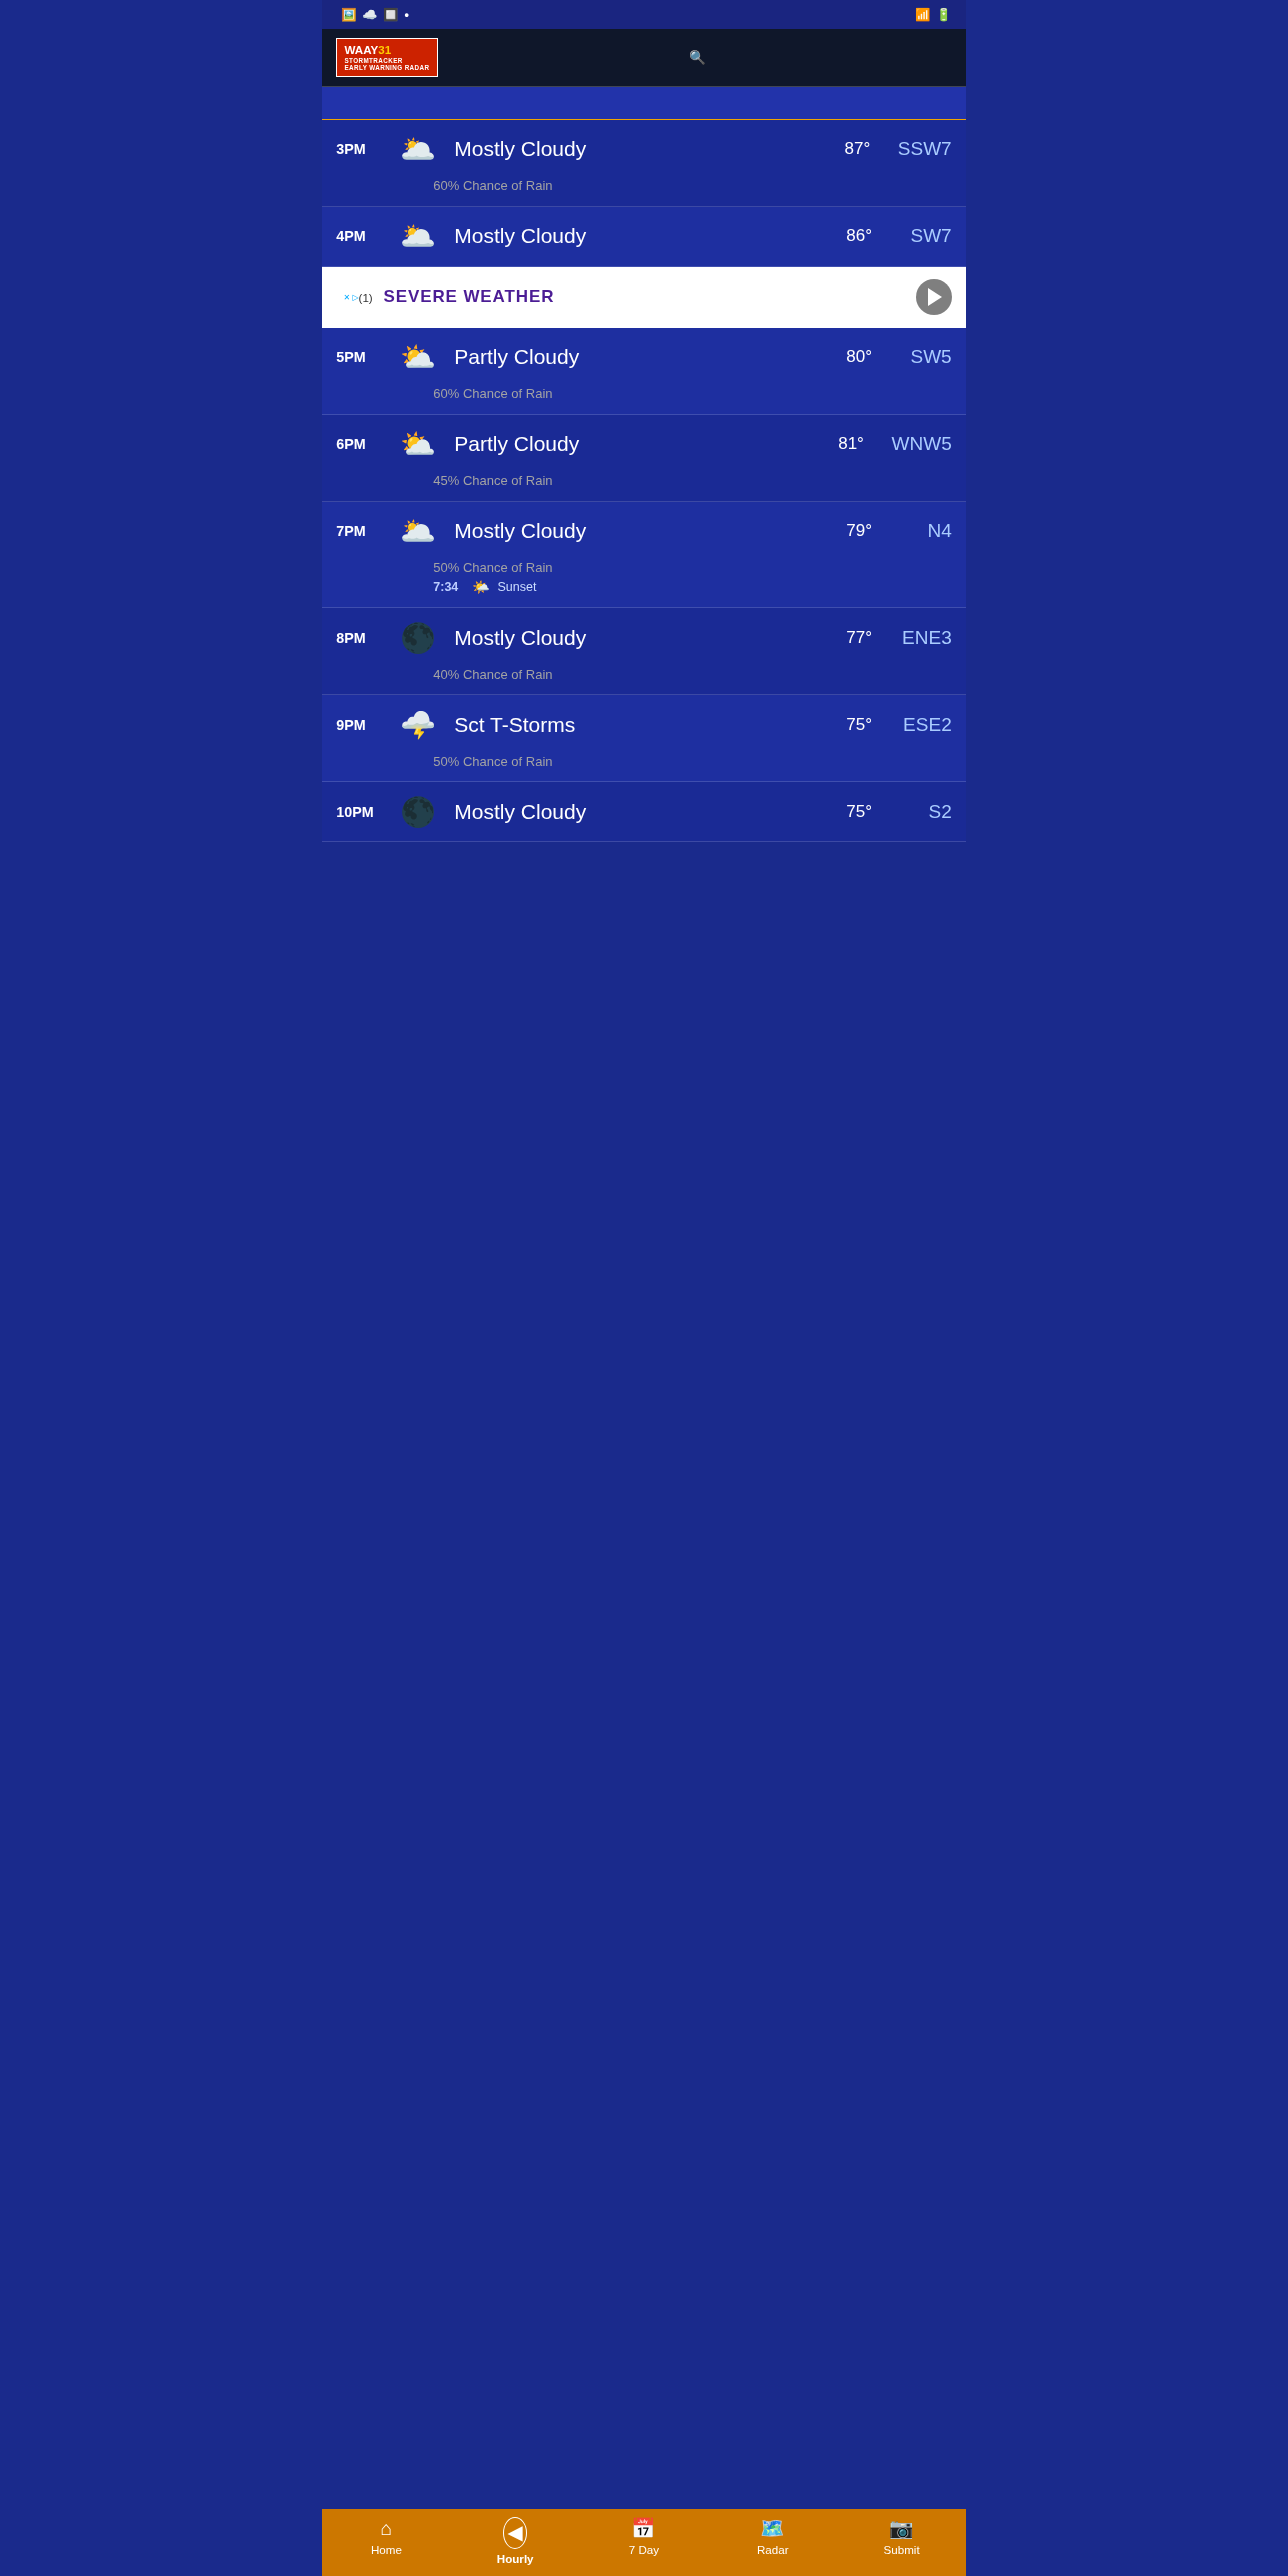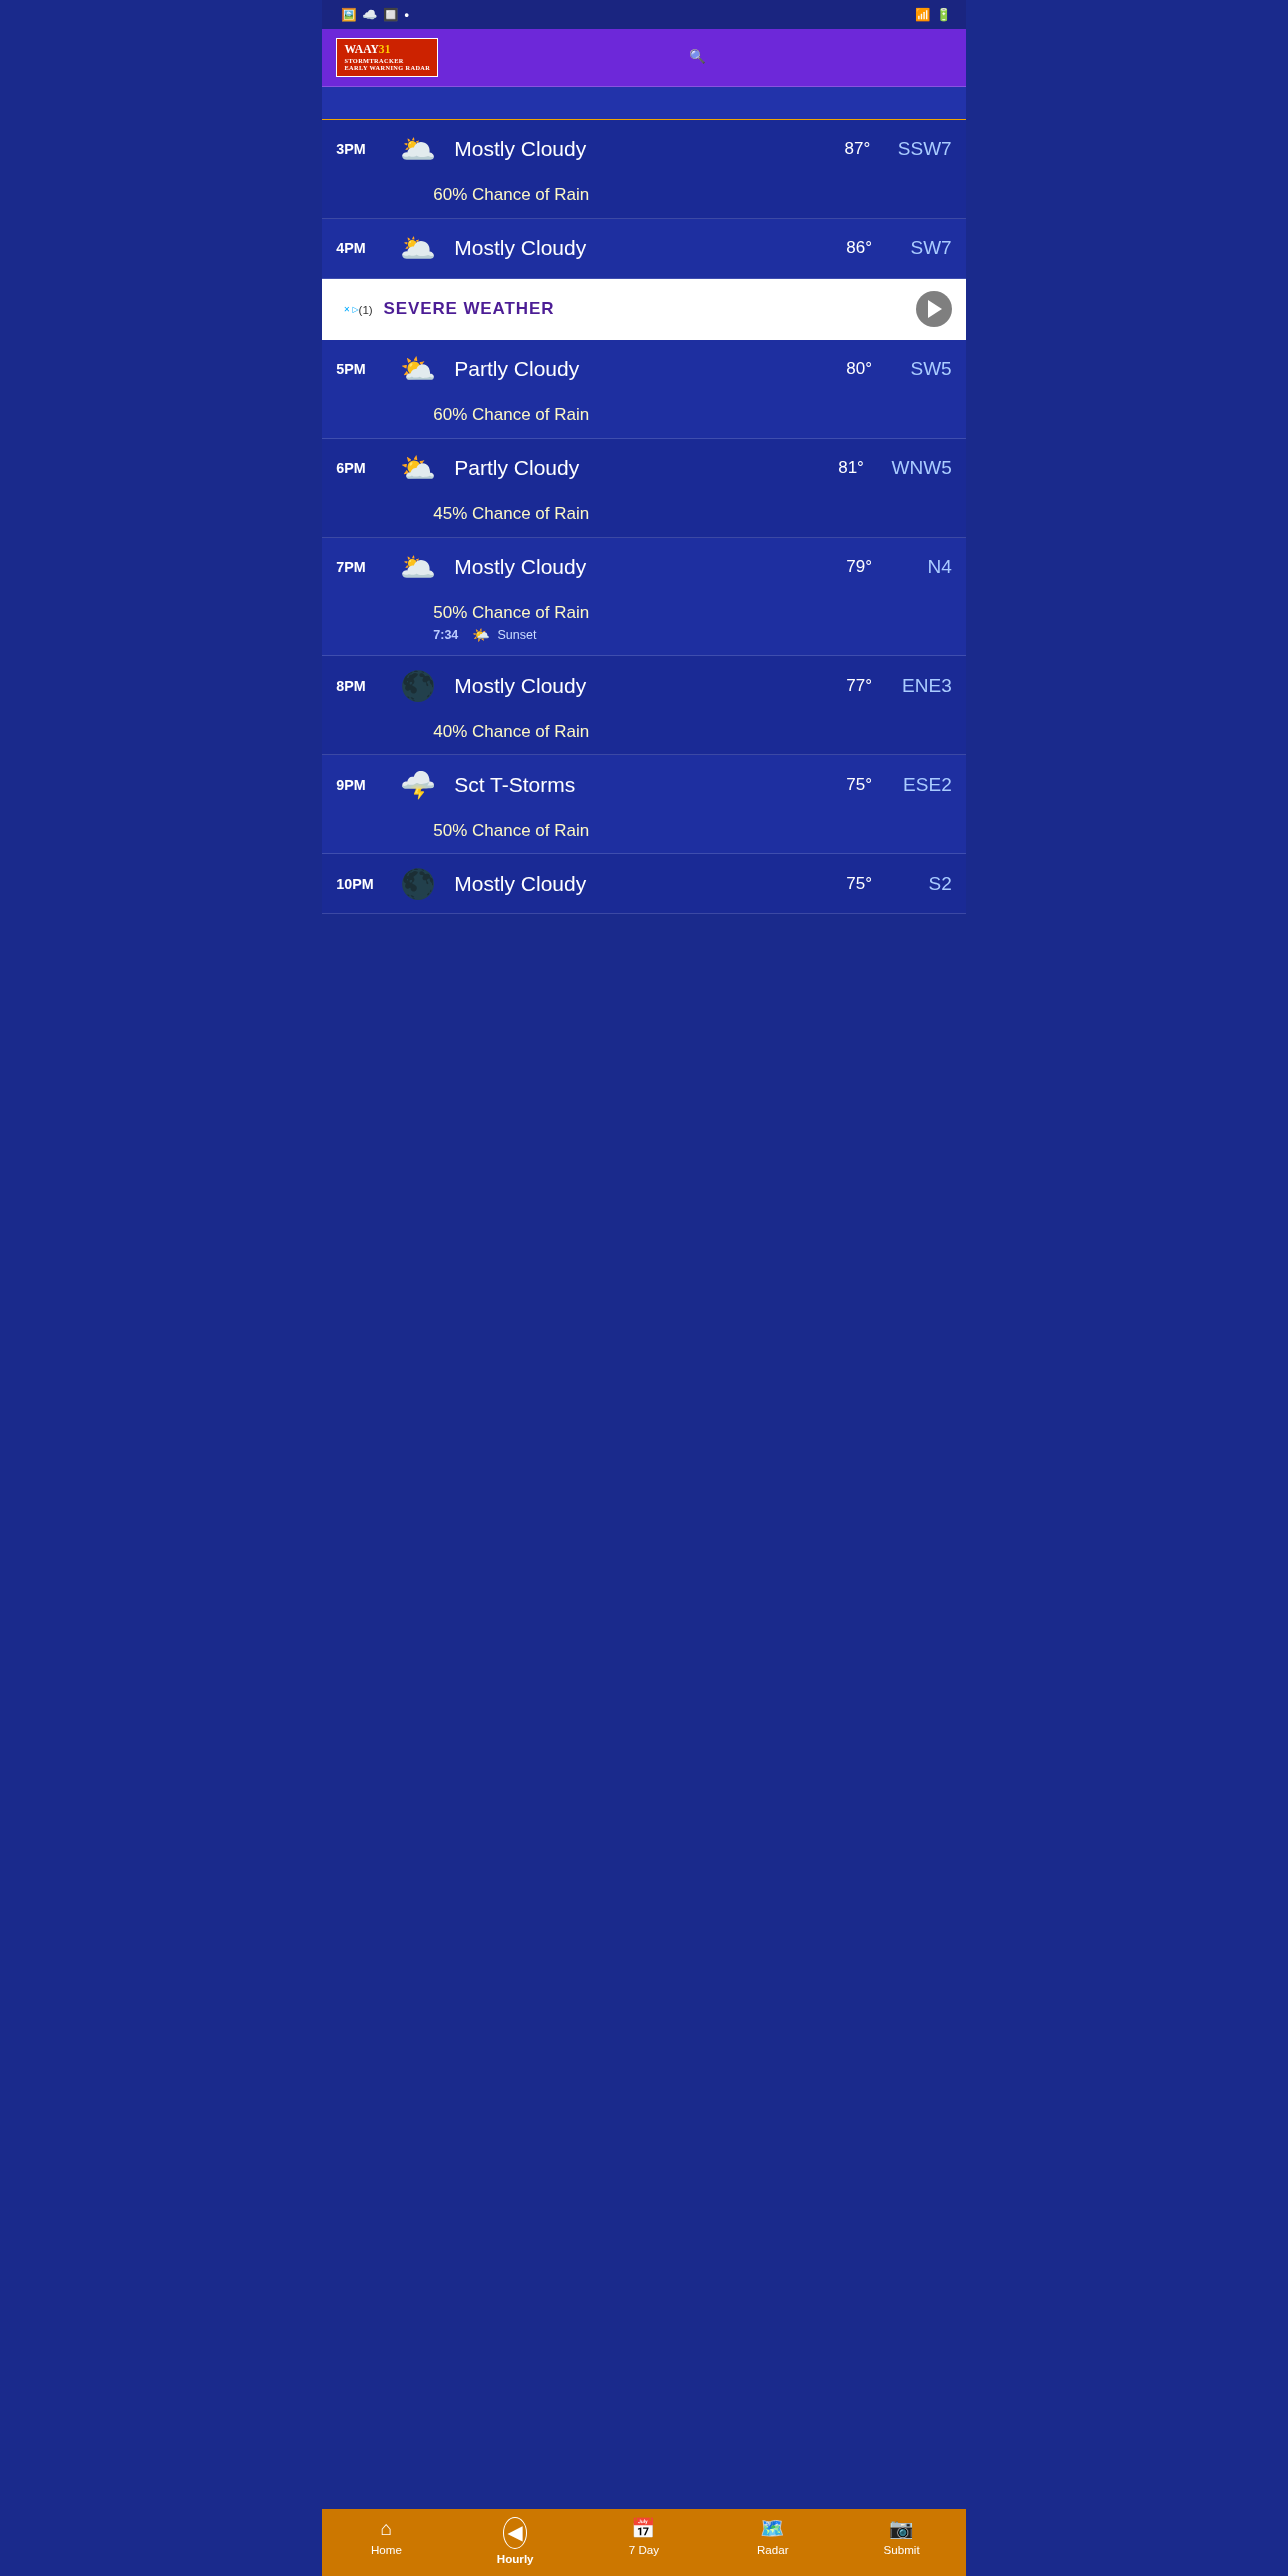--- a/index.html
+++ b/index.html
@@ -21,27 +21,26 @@
       align-items: center;
       padding: 7.2px 14.3px;
       font-size: 12.5px;
       font-weight: 600;
     }
     .status-left { display: flex; align-items: center; gap: 5.4px; }
     .status-right { display: flex; align-items: center; gap: 5.4px; }
 
     
     .header {
-      background: #6d28d9;
+      background: #0f172a;
       display: flex;
       align-items: center;
       justify-content: space-between;
       padding: 9px 14.3px;
       border-bottom: 0.9px solid rgba(255,255,255,0.2);
-      font-family: Liberation Serif, serif;
     }
     .logo {
       background: #cc2200;
       border: 1.8px solid white;
       padding: 3.6px 7.2px;
       font-size: 9px;
       font-weight: bold;
       color: white;
       line-height: 1.2;
       min-width: 63px;
@@ -105,24 +104,24 @@
       text-align: center;
     }
     .row-wind {
       font-size: 19px;
       font-weight: 400;
       min-width: 52px;
       text-align: right;
       color: #aaccff;
     }
     .row-sub {
-      margin-top: 19px;
+      margin-top: 12px;
       padding-left: 97px;
-      font-size: 17px;
-      color: #fef9c3;
+      font-size: 13px;
+      color: #a3a3a3;
     }
     .row-events {
       padding-left: 97px;
       margin-top: 3.6px;
     }
     .row-event {
       display: flex;
       align-items: center;
       gap: 7.2px;
       font-size: 12.5px;

